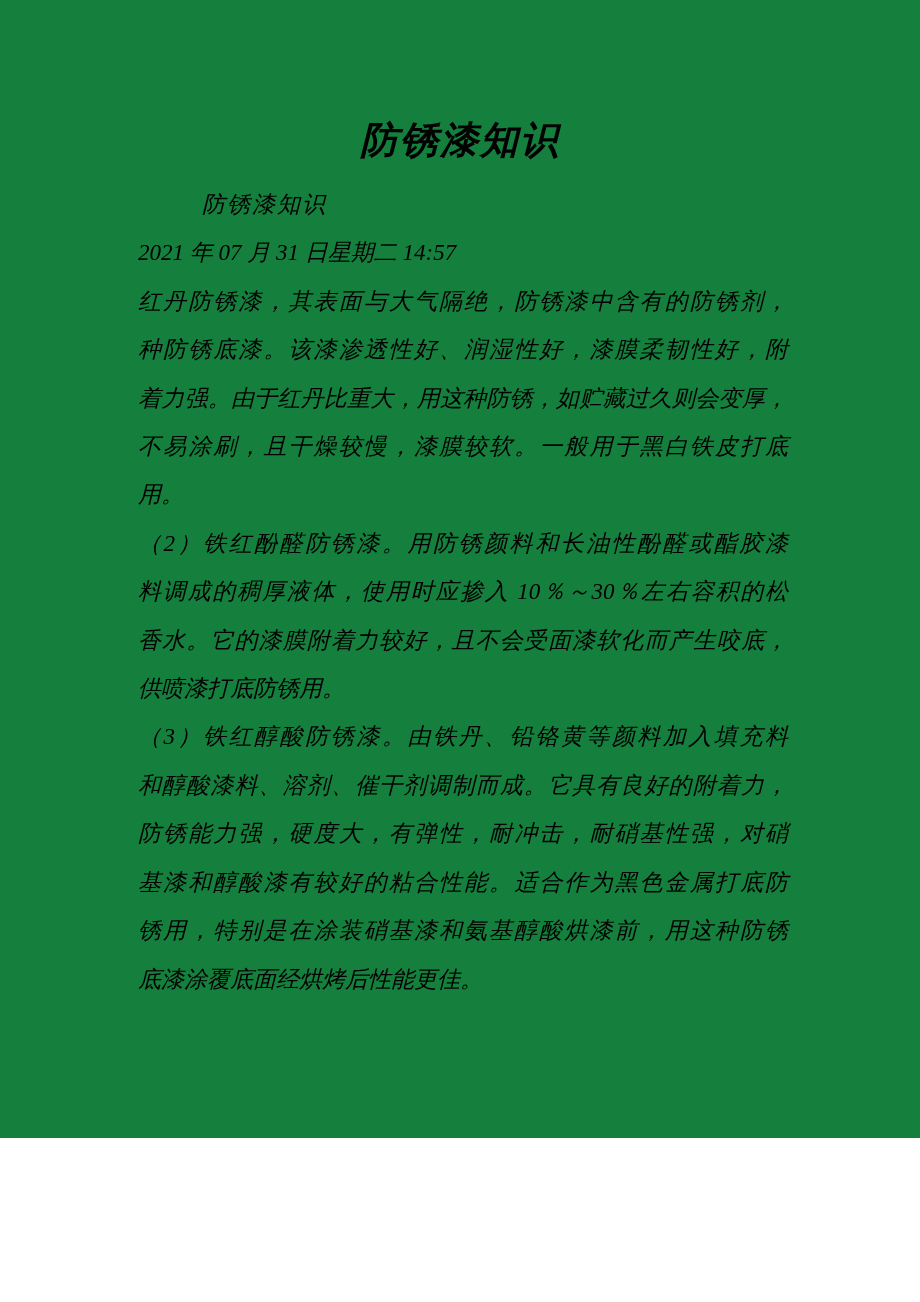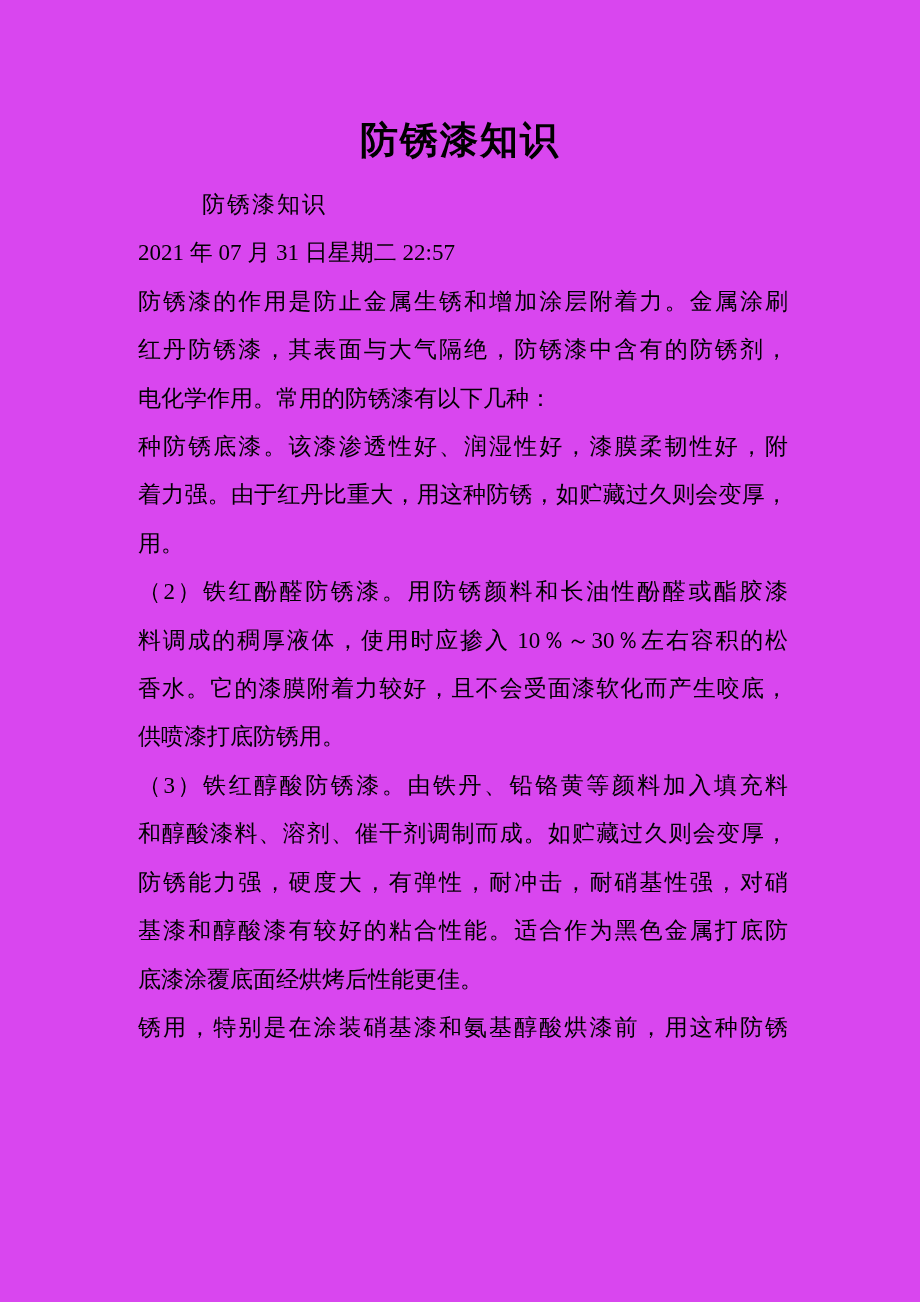--- a/index.html
+++ b/index.html
@@ -3,24 +3,25 @@
 <meta charset="utf-8">
 <style>
   html, body {
     margin: 0;
     padding: 0;
     background: #ffffff;
   }
   .page {
     position: relative;
     width: 920px;
-    height: 1302px;
-    background: #d946ef;
+    height: 1138px;
+    background: #15803d;
     color: #000000;
     overflow: hidden;
+    font-style: italic;
   }
   .doc-title {
     margin: 0;
     padding-top: 118px;
     text-align: center;
     font-family: "Liberation Sans", "DejaVu Sans", sans-serif;
     font-weight: bold;
     font-size: 38px;
     line-height: 44px;
     letter-spacing: 2px;
@@ -48,42 +49,41 @@
 </style>
 </head>
 <body>
 
 <div class="page">
   <h1 class="doc-title">防锈漆知识</h1>
 
   <div class="content">
     <div class="line plain indent">防锈漆知识</div>
 
-    <div class="line plain">2021 年 07 月 31 日星期二 22:57</div>
+    <div class="line plain">2021 年 07 月 31 日星期二 14:57</div>
 
     <div id="paragraphs">
         <div class="paragraph">
-          <div class="line">防锈漆的作用是防止金属生锈和增加涂层附着力。金属涂刷</div>
           <div class="line">红丹防锈漆，其表面与大气隔绝，防锈漆中含有的防锈剂，</div>
-          <div class="line plain">电化学作用。常用的防锈漆有以下几种：</div>
         </div>
         <div class="paragraph">
           <div class="line">种防锈底漆。该漆渗透性好、润湿性好，漆膜柔韧性好，附</div>
           <div class="line">着力强。由于红丹比重大，用这种防锈，如贮藏过久则会变厚，</div>
+          <div class="line">不易涂刷，且干燥较慢，漆膜较软。一般用于黑白铁皮打底</div>
           <div class="line plain">用。</div>
         </div>
         <div class="paragraph">
           <div class="line">（2）铁红酚醛防锈漆。用防锈颜料和长油性酚醛或酯胶漆</div>
           <div class="line">料调成的稠厚液体，使用时应掺入 10％～30％左右容积的松</div>
           <div class="line">香水。它的漆膜附着力较好，且不会受面漆软化而产生咬底，</div>
           <div class="line plain">供喷漆打底防锈用。</div>
         </div>
         <div class="paragraph">
           <div class="line">（3）铁红醇酸防锈漆。由铁丹、铅铬黄等颜料加入填充料</div>
-          <div class="line">和醇酸漆料、溶剂、催干剂调制而成。如贮藏过久则会变厚，</div>
+          <div class="line">和醇酸漆料、溶剂、催干剂调制而成。它具有良好的附着力，</div>
           <div class="line">防锈能力强，硬度大，有弹性，耐冲击，耐硝基性强，对硝</div>
           <div class="line">基漆和醇酸漆有较好的粘合性能。适合作为黑色金属打底防</div>
+          <div class="line">锈用，特别是在涂装硝基漆和氨基醇酸烘漆前，用这种防锈</div>
           <div class="line plain">底漆涂覆底面经烘烤后性能更佳。</div>
-          <div class="line">锈用，特别是在涂装硝基漆和氨基醇酸烘漆前，用这种防锈</div>
         </div>
       </div>
   </div>
 </div>
 
 </body></html>

